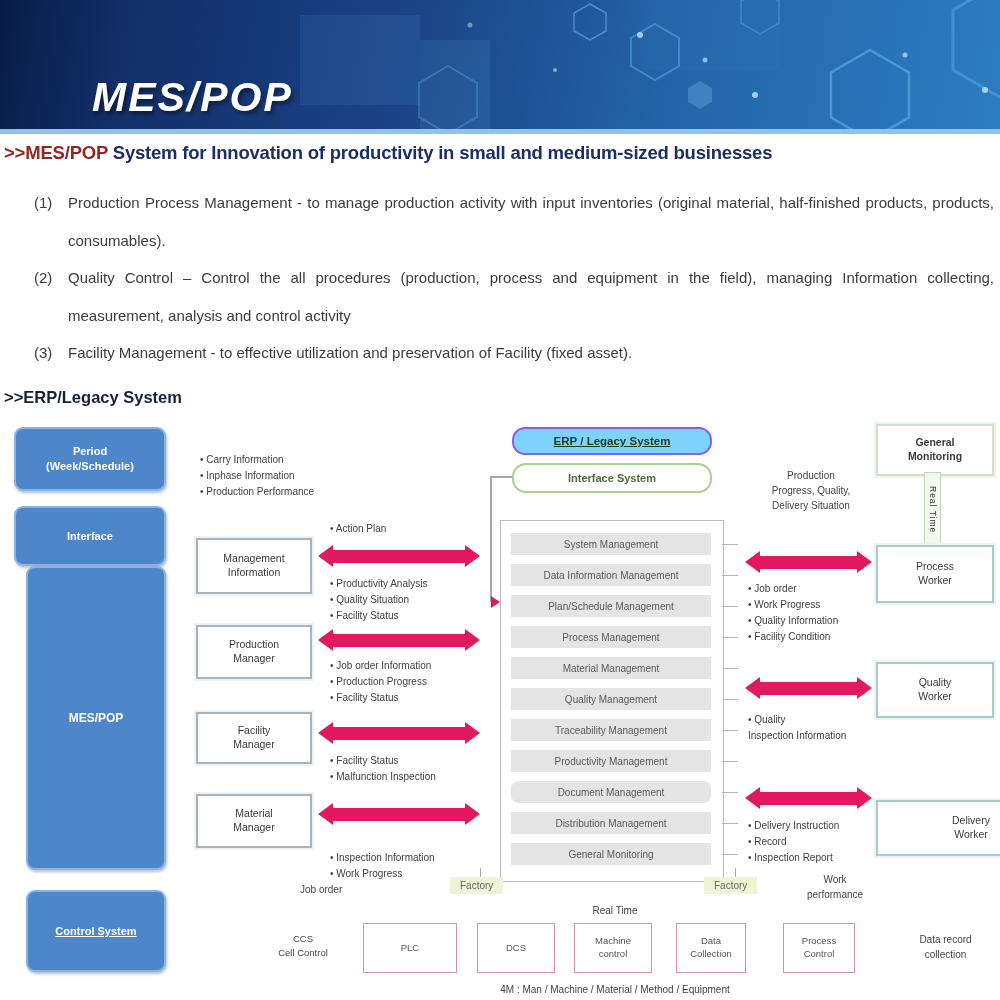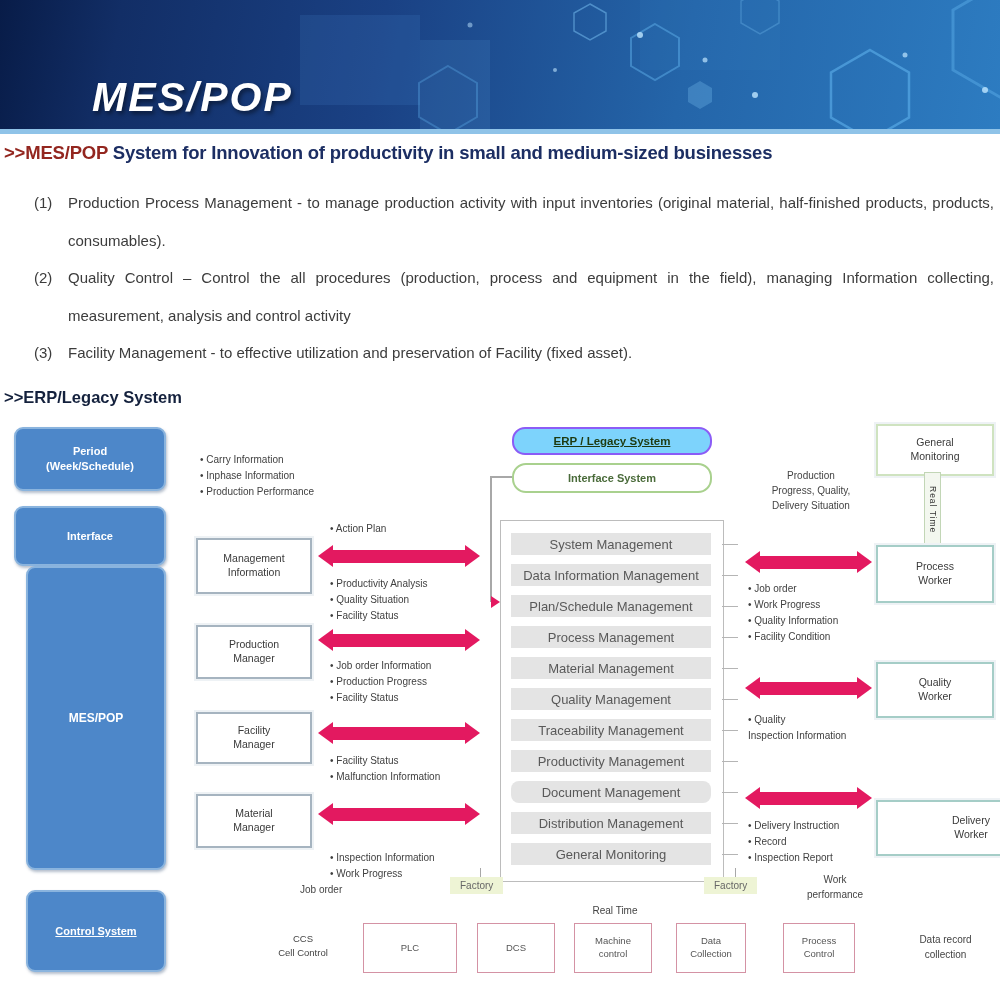--- a/index.html
+++ b/index.html
@@ -25,28 +25,28 @@
   .intro-item .txt{flex:1;text-align:justify;}
   .h2{position:absolute;top:388px;left:4px;font-size:16.5px;font-weight:bold;color:#14213d;white-space:nowrap;}
   .bluebox{position:absolute;background:#4d87c9;border:2px solid #8ab4de;border-radius:9px;
     color:#fff;display:flex;align-items:center;justify-content:center;text-align:center;
     font-weight:bold;font-size:11px;line-height:1.35;white-space:pre-line;
     box-shadow:1px 2px 3px rgba(40,70,110,.35);}
   .wbox{position:absolute;background:#fff;border:2px solid #a6b4c0;display:flex;align-items:center;
     justify-content:center;text-align:center;font-size:10.5px;color:#3a3a3a;line-height:1.3;
     white-space:pre-line;box-shadow:0 0 0 2px #eef2f5;}
   .workerbox{border-color:#a5cdc7;}
-  .gmbox{border-color:#cfe3c0;}
+  .gmbox{border-color:#cfe3c0;font-weight:bold;}
   .erp-pill{position:absolute;background:#7dd3fc;border:2px solid #8b5cf6;border-radius:13px;
     display:flex;align-items:center;justify-content:center;font-size:11.5px;font-weight:bold;color:#1d3a10;text-decoration:underline;}
   .if-pill{position:absolute;background:#fff;border:2px solid #a9d18e;border-radius:14px;
     display:flex;align-items:center;justify-content:center;font-size:11px;font-weight:bold;color:#4a6b3a;}
   .stack{position:absolute;left:500px;top:520px;width:222px;height:360px;background:#fff;border:1.5px solid #bcbcbc;}
   .module{position:absolute;left:511px;width:200px;height:22px;background:#e4e4e4;
-    display:flex;align-items:center;justify-content:center;font-size:13px;color:#595959;}
+    display:flex;align-items:center;justify-content:center;font-size:10px;color:#595959;}
   .module::after{content:"";position:absolute;right:-27px;top:50%;width:16px;height:1px;background:#b5b5b5;}
   .arrow{position:absolute;height:13px;background:#e31960;}
   .arrow::before{content:"";position:absolute;left:-15px;top:-5px;width:0;height:0;
     border-top:11.5px solid transparent;border-bottom:11.5px solid transparent;border-right:15px solid #e31960;}
   .arrow::after{content:"";position:absolute;right:-15px;top:-5px;width:0;height:0;
     border-top:11.5px solid transparent;border-bottom:11.5px solid transparent;border-left:15px solid #e31960;}
   .bullets{position:absolute;font-size:10px;color:#3f3f3f;line-height:16px;white-space:pre-line;}
   .chip{position:absolute;background:#eef4d5;color:#666;font-size:10px;padding:3px 10px;}
   .devbox{position:absolute;background:#fff;border:1.5px solid #d492a4;display:flex;align-items:center;
     justify-content:center;text-align:center;font-size:9.5px;color:#555;line-height:1.35;white-space:pre-line;}
@@ -132,21 +132,21 @@
 Manager</div>
   <div class="arrow" style="left:333px;top:634px;width:132px;"></div>
   <div class="bullets" style="left:330px;top:658px;"><span>• Job order Information</span>
 <span>• Production Progress</span>
 <span>• Facility Status</span></div>
 
   <div class="wbox" style="left:196px;top:712px;width:112px;height:48px;">Facility
 Manager</div>
   <div class="arrow" style="left:333px;top:727px;width:132px;"></div>
   <div class="bullets" style="left:330px;top:753px;"><span>• Facility Status</span>
-<span>• Malfunction Information</span></div>
+<span>• Malfunction Inspection</span></div>
 
   <div class="wbox" style="left:196px;top:794px;width:112px;height:50px;">Material
 Manager</div>
   <div class="arrow" style="left:333px;top:808px;width:132px;"></div>
   <div class="bullets" style="left:330px;top:838px;margin-top:12px;"><span>• Inspection Information</span>
 <span>• Work Progress</span></div>
 
   <div class="erp-pill" style="left:512px;top:427px;width:196px;height:24px;">ERP / Legacy System</div>
   <div class="if-pill" style="left:512px;top:463px;width:196px;height:26px;">Interface System</div>
 
@@ -213,14 +213,15 @@
   <div class="devbox" style="left:477px;top:923px;width:76px;height:48px;">DCS</div>
   <div class="devbox" style="left:574px;top:923px;width:76px;height:48px;">Machine
 control</div>
   <div class="devbox" style="left:676px;top:923px;width:68px;height:48px;">Data
 Collection</div>
   <div class="devbox" style="left:783px;top:923px;width:70px;height:48px;">Process
 Control</div>
   <div class="smalltext" style="left:898px;top:932px;width:95px;">Data record
 collection</div>
 
+  <div class="smalltext" style="left:430px;top:982px;width:370px;">4M : Man / Machine / Material / Method / Equipment</div>
 
 </div>
 
 </body></html>

